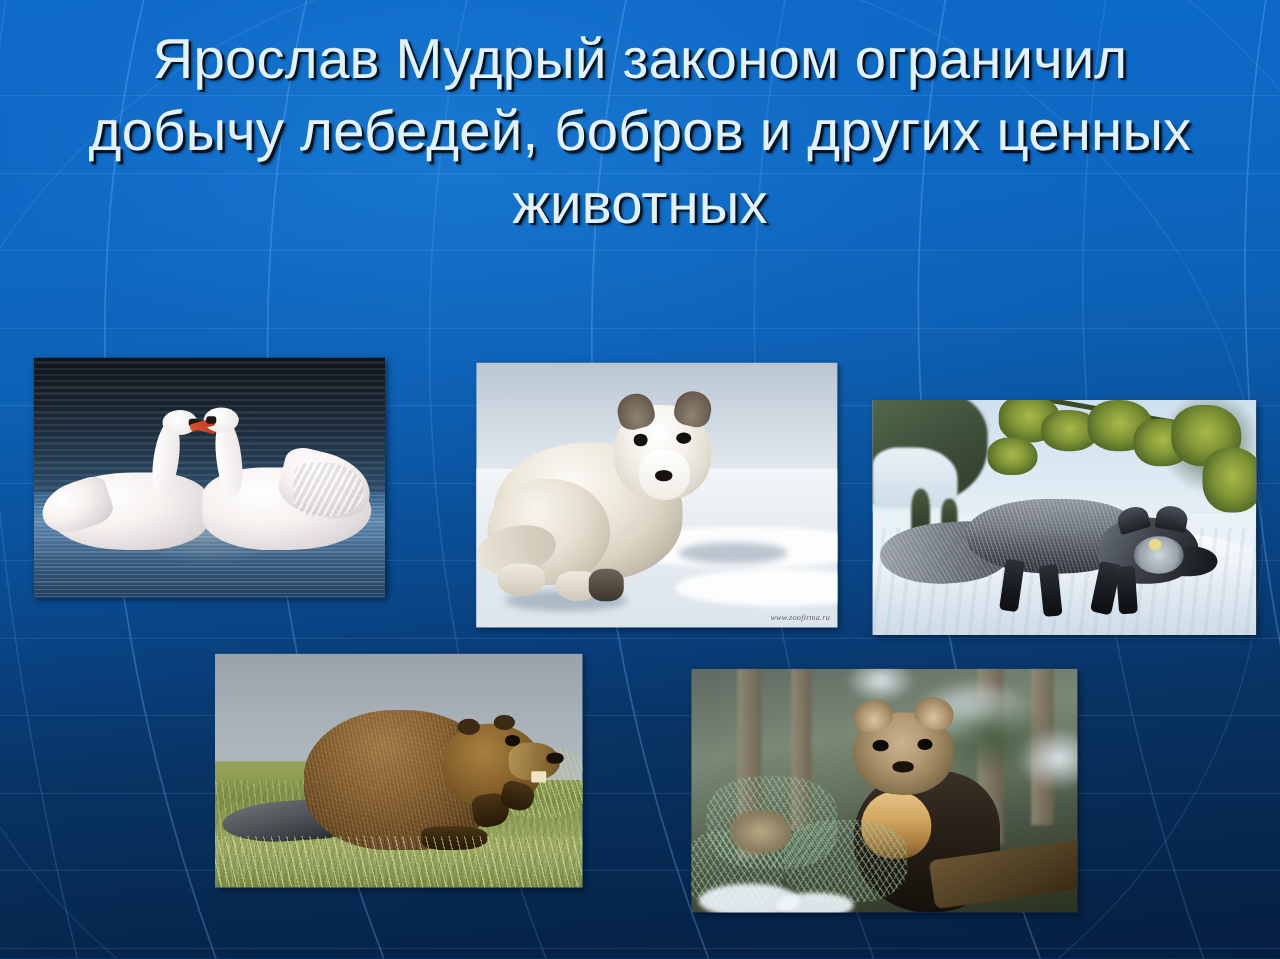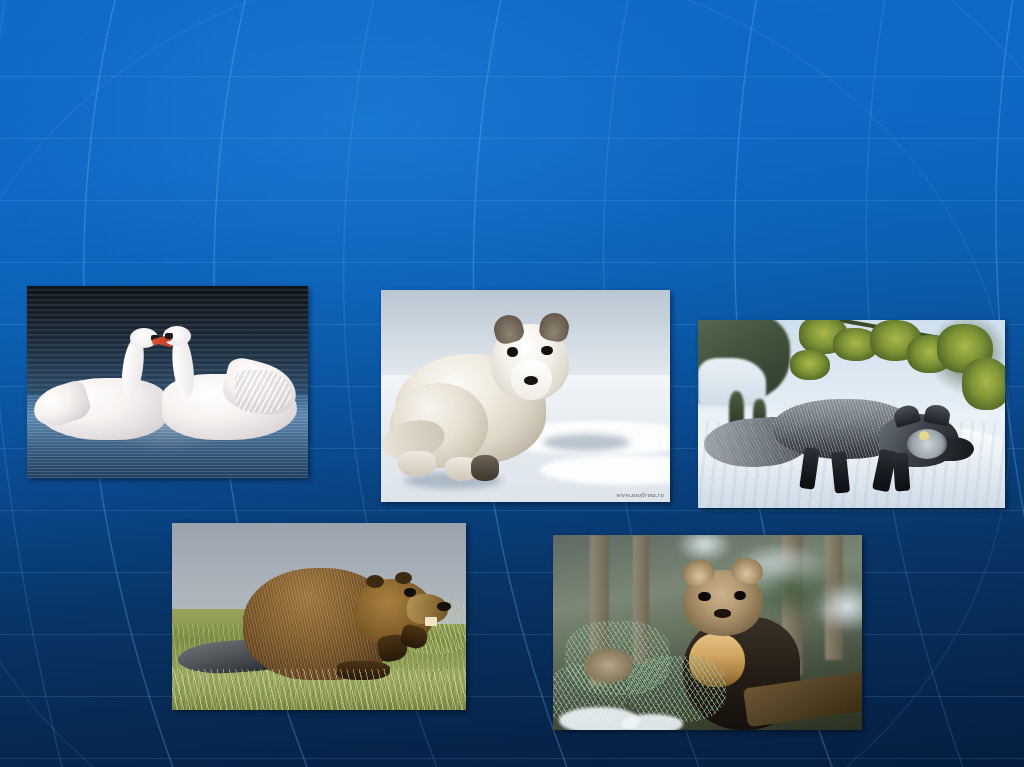--- a/index.html
+++ b/index.html
@@ -438,20 +438,21 @@
     <path d="M 120,-20 C 60,210 70,500 185,800"></path>
     <path d="M 250,-20 C 190,220 200,505 320,800"></path>
     <path class="faint" d="M 378,-20 C 320,225 330,510 450,800"></path>
     <path d="M 505,-20 C 450,230 462,512 580,800"></path>
     <path class="faint" d="M 632,-20 C 580,230 595,512 712,800"></path>
     <path d="M 760,-20 C 712,228 728,508 845,800"></path>
     <path class="faint" d="M 888,-20 C 845,222 862,500 975,800"></path>
     <path d="M 1016,-20 C 975,215 994,492 1100,800"></path>
   </svg>
 
+  <div class="title">Ярослав Мудрый законом ограничил добычу лебедей, бобров и других ценных животных</div>
 
   <div class="photo" style="left:27px; top:286px; width:281px; height:192px;">
     <div class="scene">
       <div class="layer swan-sky"></div>
       <div class="layer swan-streak" style="top:0; height:56%;"></div>
       <div class="layer swan-water"></div>
       <div class="layer swan-water-ripple"></div>
       <div class="layer swan-refl" style="left:18%; width:64%;"></div>
 
       <div class="layer swan-body" style="left:4%; top:48%; width:46%; height:32%;

